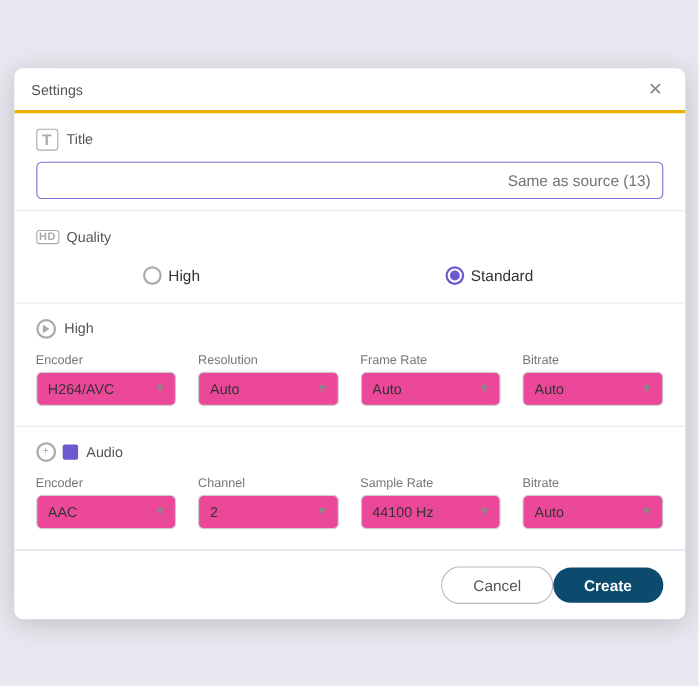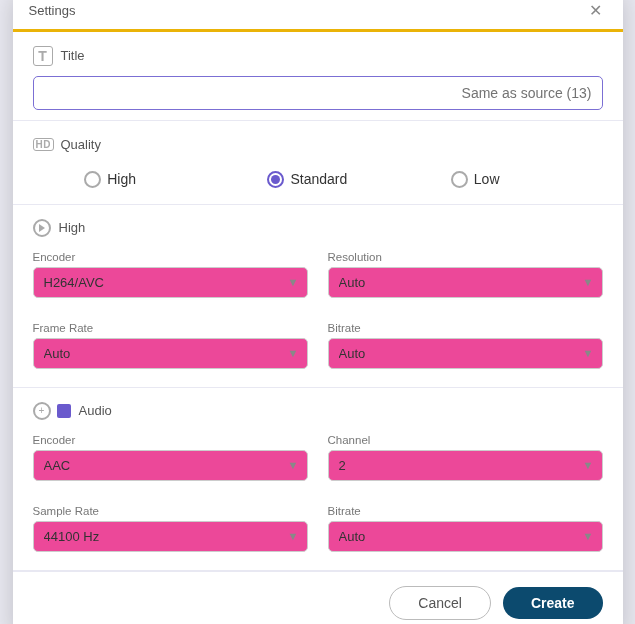--- a/index.html
+++ b/index.html
@@ -108,21 +108,21 @@
     }
     .radio-inner {
       width: 9px;
       height: 9px;
       border-radius: 50%;
       background: #6a5acd;
     }
     
     .field-grid {
       display: grid;
-      grid-template-columns: 1fr 1fr;
+      grid-template-columns: 1fr 1fr 1fr 1fr;
       gap: 24px 20px;
       padding: 4px 0 8px 0;
     }
     .field-group { display: flex; flex-direction: column; gap: 4px; }
     .field-label {
       font-size: 11.5px;
       color: #777;
     }
     .select-wrapper {
       position: relative;
@@ -165,21 +165,20 @@
       display: flex;
       align-items: center;
       justify-content: center;
       color: #aaa;
       font-size: 11px;
     }
     .footer {
       display: flex;
       justify-content: flex-end;
       align-items: center;
-      gap: 12px;
       padding: 14px 20px;
       border-top: 1px solid #e8e8f2;
     }
     .btn-cancel {
       background: #fff;
       border: 1.5px solid #bbb;
       border-radius: 20px;
       padding: 8px 28px;
       font-size: 14px;
       color: #555;
@@ -255,24 +254,20 @@
         <span>High</span>
       </label>
 
       <label class="radio-option">
         <div class="radio-circle selected">
           <div class="radio-inner"></div>
         </div>
         <span>Standard</span>
       </label>
 
-      <label class="radio-option">
-        <div class="radio-circle"></div>
-        <span>Low</span>
-      </label>
     </div>
   </div>
 
   <div class="section">
     <div class="section-header">
       <div class="play-icon">
         <div class="play-triangle"></div>
       </div>
       <span class="section-label">High</span>
     </div>

